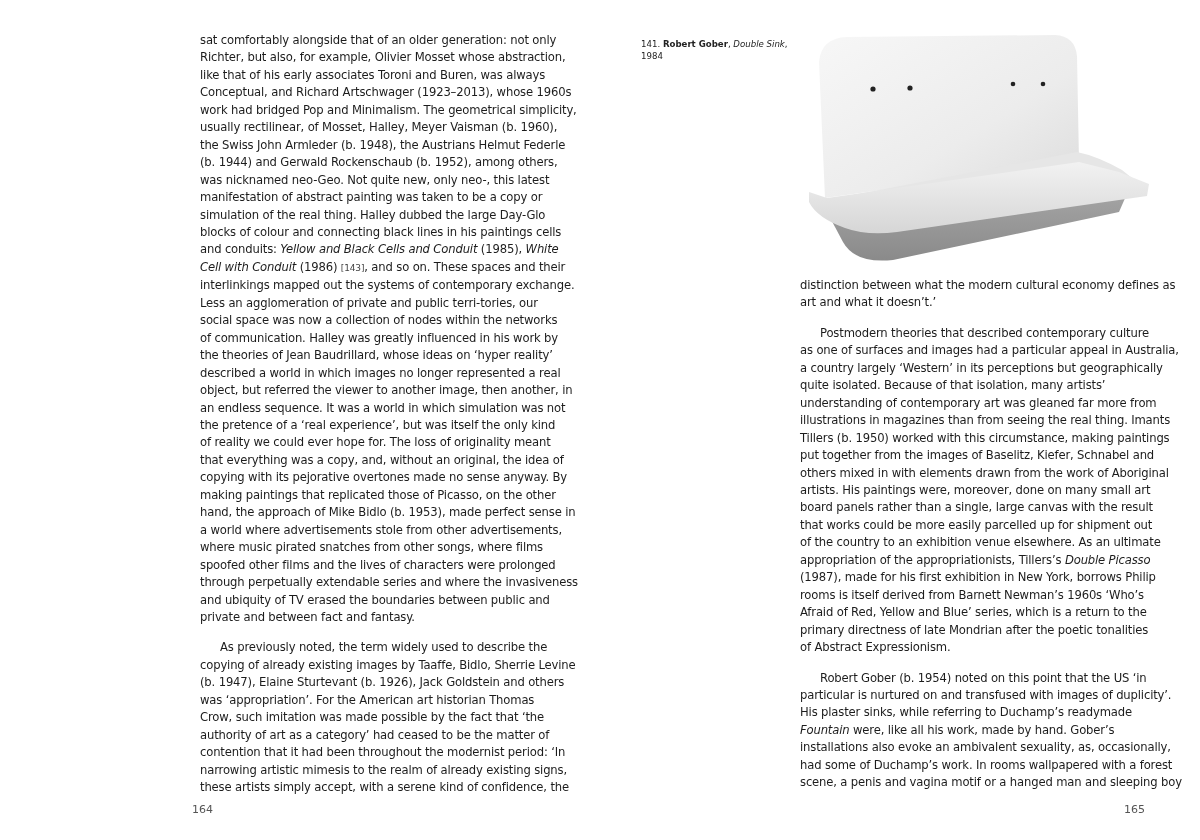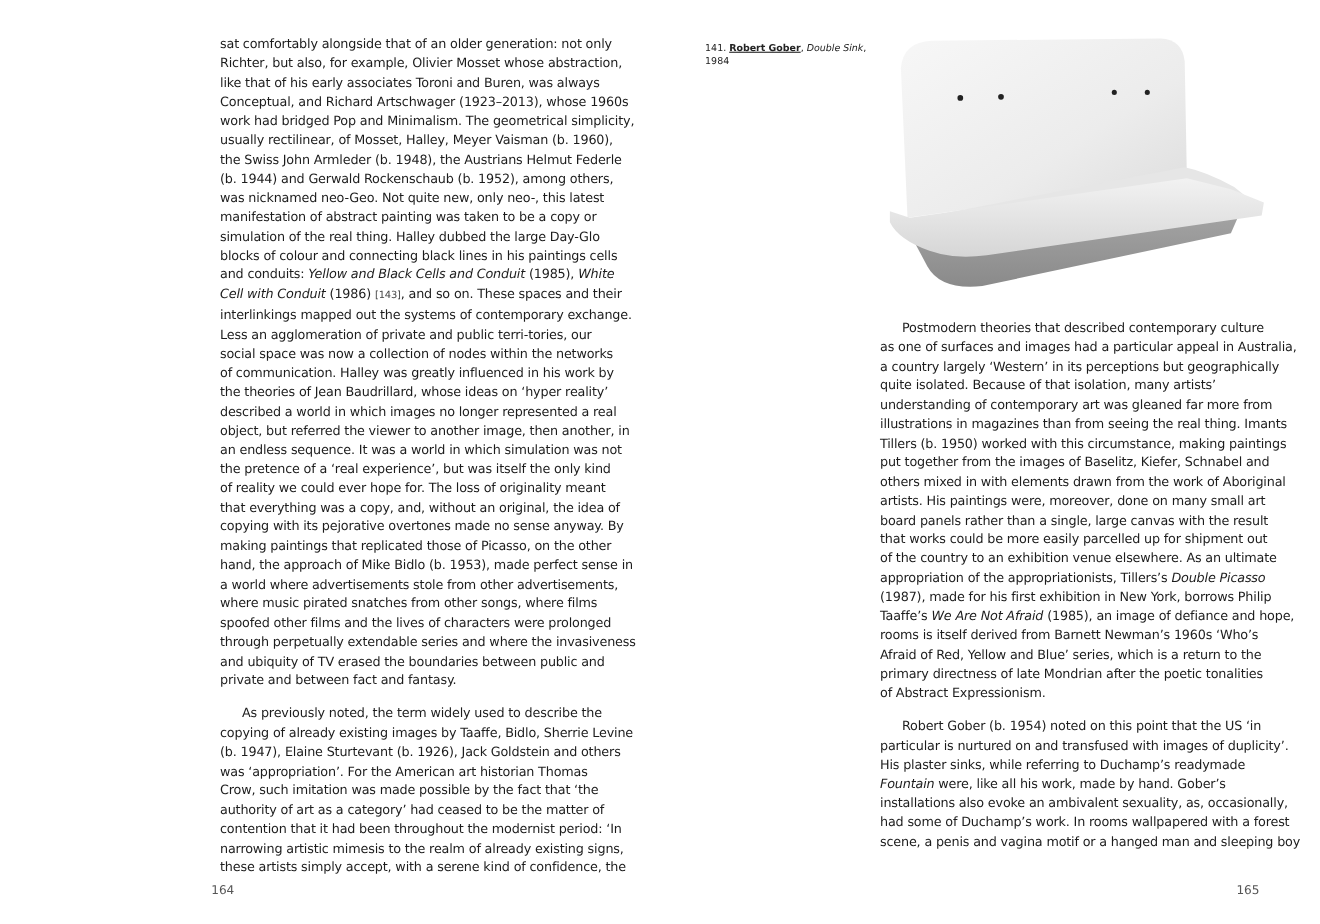--- a/index.html
+++ b/index.html
@@ -8,21 +8,21 @@
     .col { position: absolute; font-size: 11.6px; line-height: 17.45px; letter-spacing: -0.15px; }
     .col p { margin: 0; }
     .line { display: block; white-space: nowrap; }
     .indent { padding-left: 20px; margin-top: 13px; }
     #left-col { left: 200px; top: 32px; width: 345px; }
     #right-col { left: 800px; top: 277px; width: 345px; }
     .folio { position: absolute; top: 803px; font-size: 11px; color: #555; }
     #folio-left { left: 172px; margin-left: 20px; }
     #folio-right { left: 1124px; }
     .caption { position: absolute; left: 641px; top: 38px; width: 150px; font-size: 8.6px; line-height: 12px; color: #222; }
-    .caption b { font-weight: bold; text-decoration: underline; }
+    .caption b { font-weight: bold; }
     .caption i { }
     .figure { position: absolute; left: 797px; top: 32px; width: 356px; height: 238px; }
     i.it { font-style: italic; }
     .ref { font-size: 9px; color: #444; }
   </style>
 </head>
 <body>
 
 <div class="col" id="left-col">
   <p>
@@ -103,36 +103,39 @@
     <path d="M12 160 L30 166 L282 130 L322 140 L352 152 L350 164 L100 200 Q70 204 48 196 Q20 186 12 170 Z" fill="url(#rimGrad)"></path>
     <circle cx="76" cy="57" r="2.6" fill="#222"></circle>
     <circle cx="113" cy="56" r="2.6" fill="#222"></circle>
     <circle cx="216" cy="52" r="2.3" fill="#222"></circle>
     <circle cx="246" cy="52" r="2.3" fill="#222"></circle>
   </svg>
 </div>
 
 <div class="col" id="right-col">
   <p>
+    <span class="line">distinction between what the modern cultural economy defines as</span>
+    <span class="line">art and what it doesn’t.’</span>
+  </p>
+  <p>
     <span class="line indent">Postmodern theories that described contemporary culture</span>
     <span class="line">as one of surfaces and images had a particular appeal in Australia,</span>
     <span class="line">a country largely ‘Western’ in its perceptions but geographically</span>
     <span class="line">quite isolated. Because of that isolation, many artists’</span>
     <span class="line">understanding of contemporary art was gleaned far more from</span>
     <span class="line">illustrations in magazines than from seeing the real thing. Imants</span>
     <span class="line">Tillers (b. 1950) worked with this circumstance, making paintings</span>
     <span class="line">put together from the images of Baselitz, Kiefer, Schnabel and</span>
     <span class="line">others mixed in with elements drawn from the work of Aboriginal</span>
     <span class="line">artists. His paintings were, moreover, done on many small art</span>
     <span class="line">board panels rather than a single, large canvas with the result</span>
     <span class="line">that works could be more easily parcelled up for shipment out</span>
     <span class="line">of the country to an exhibition venue elsewhere. As an ultimate</span>
     <span class="line"><span>appropriation of the appropriationists, Tillers’s </span><i class="it">Double Picasso</i></span>
     <span class="line">(1987), made for his first exhibition in New York, borrows Philip</span>
-    <span class="line"><span>Taaffe’s </span><i class="it">We Are Not Afraid</i><span> (1985), an image of defiance and hope,</span></span>
     <span class="line">rooms is itself derived from Barnett Newman’s 1960s ‘Who’s</span>
     <span class="line">Afraid of Red, Yellow and Blue’ series, which is a return to the</span>
     <span class="line">primary directness of late Mondrian after the poetic tonalities</span>
     <span class="line">of Abstract Expressionism.</span>
   </p>
   <p>
     <span class="line indent">Robert Gober (b. 1954) noted on this point that the US ‘in</span>
     <span class="line">particular is nurtured on and transfused with images of duplicity’.</span>
     <span class="line">His plaster sinks, while referring to Duchamp’s readymade</span>
     <span class="line"><i class="it">Fountain</i><span> were, like all his work, made by hand. Gober’s</span></span>

